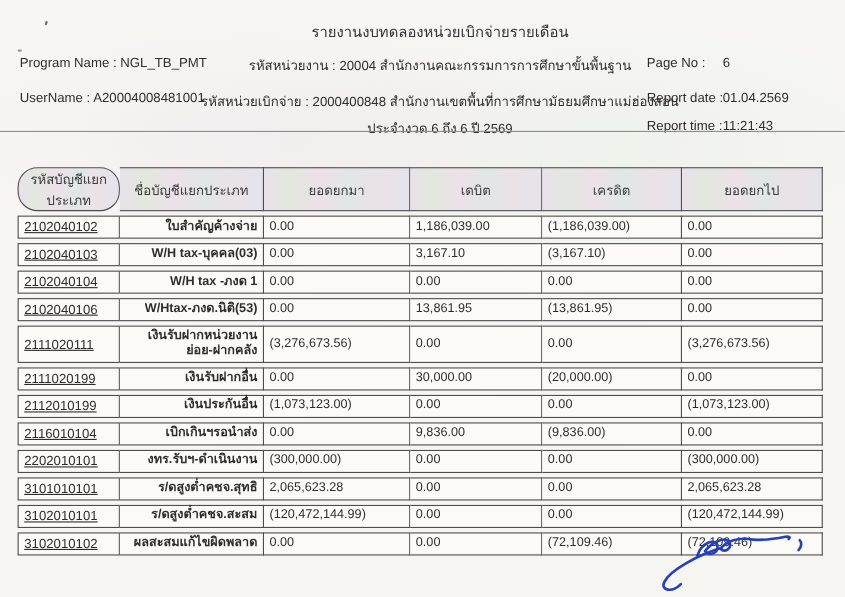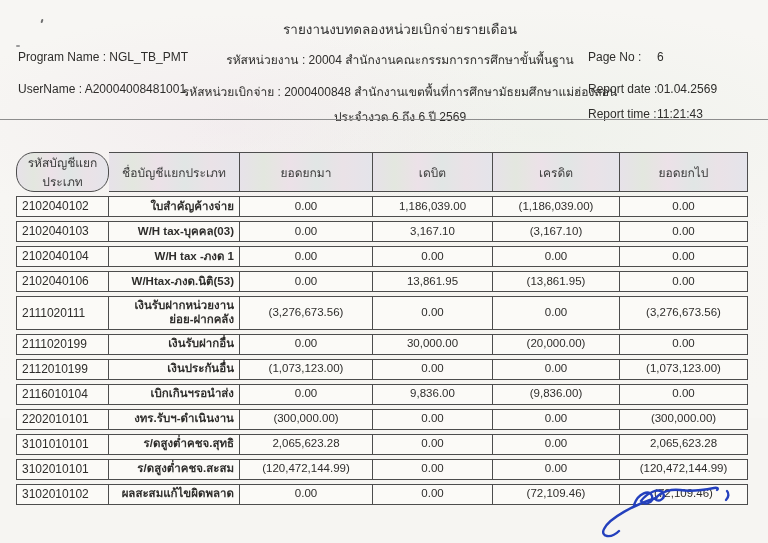--- a/index.html
+++ b/index.html
@@ -49,24 +49,24 @@
     border:1px solid #4d4d4d; border-left-width:0;
     background:linear-gradient(90deg,#e7e2e9 0%,#e3e7df 18%,#ece1e8 38%,#e1e6e5 58%,#eae2e7 78%,#e4e4ea 100%);
     text-align:center; vertical-align:middle;
   }
   .tb th:first-child { border-left-width:1px;border-radius:18px; }
   .tb td {
     height:21px; border:1px solid #4d4d4d; border-left-width:0;
     background:#fbfaf7; vertical-align:middle; line-height:1.2;
     padding:2px 5px; color:#2e2d2b;
   }
-  .tb td:first-child { border-left-width:1px; }
+  .tb td:first-child { border-left-width:1px;text-decoration:underline; }
   .c-code { text-align:left; font-size:12px; }
   .c-name { text-align:right;font-weight:bold; }
-  .c-num  { text-align:center; }
+  .c-num  { text-align:left; }
   
   .signature { position:absolute; left:596px; top:478px; width:156px; height:64px; pointer-events:none; }
 </style>
 </head>
 <body>
 
 <div class="page">
 
   <div class="speck1"></div>
   <div class="speck2"></div>

